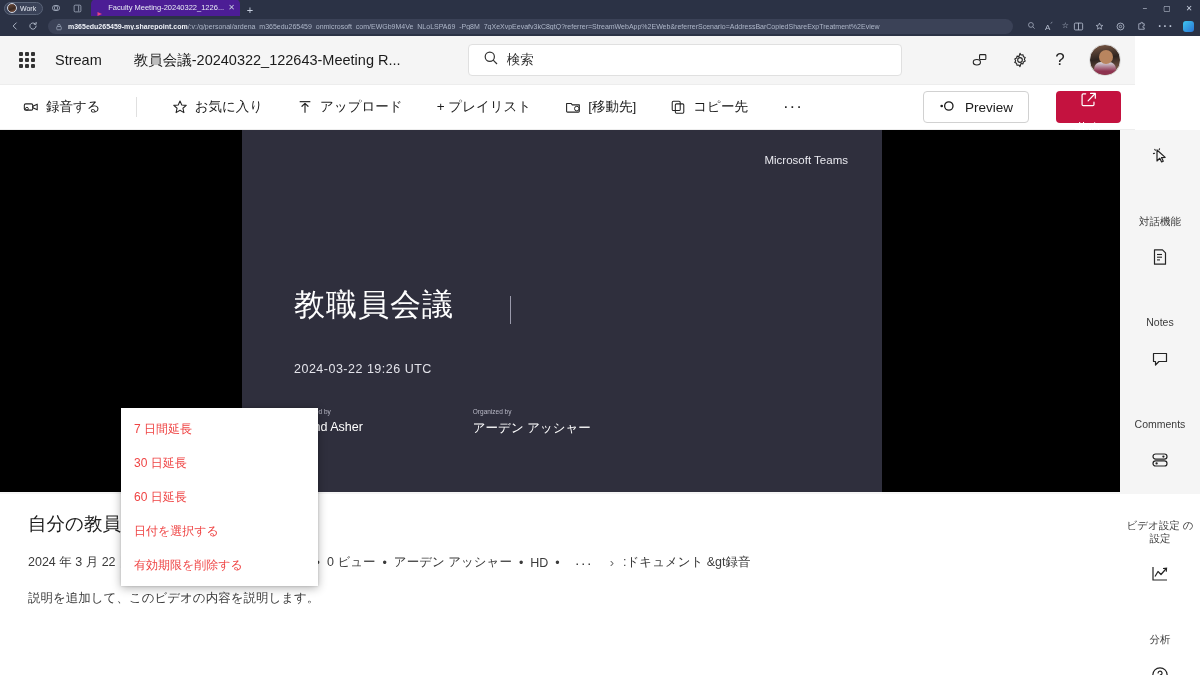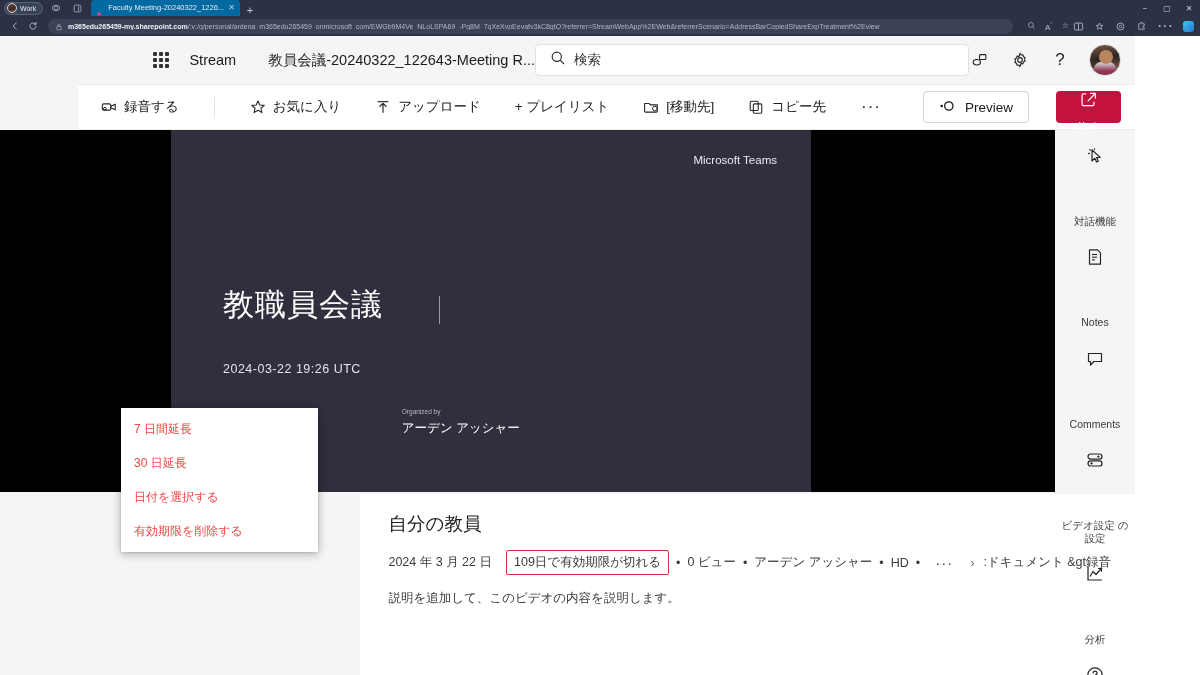--- a/index.html
+++ b/index.html
@@ -29,21 +29,21 @@
     border: 1px solid #cfd6e4;
   }
   .profile-label { font-size: 7px; color: #e6eaf2; line-height: 1; }
   .chrome-ico {
     width: 16px; height: 13px; margin-left: 5px;
     color: #b9c2d4; display: flex; align-items: center; justify-content: center;
   }
   .tabstrip { display: flex; align-items: flex-end; height: 16px; margin-left: 6px; }
   .tab-active {
     display: flex; align-items: center; gap: 4px;
-    background: #0369a1; height: 17px;
+    background: #4c1d95; height: 17px;
     border-radius: 5px 5px 0 0;
     padding: 0 5px; max-width: 150px;
   }
   .tab-favicon {
     width: 8px; height: 8px; flex: 0 0 auto;
     color: #e8437f;
   }
   .tab-title {
     font-size: 7.5px; color: #e8ecf4;
     white-space: nowrap; overflow: hidden; text-overflow: ellipsis;
@@ -85,21 +85,21 @@
   .copilot-ico {
     width: 11px; height: 11px; border-radius: 3px;
     background: linear-gradient(135deg,#3ec7f0,#2b74d4);
   }
 
   
   .page {
     width: 1135px; height: 639px;
     background: #f5f5f5;
     position: relative;
-    display: flex; flex-direction: column; align-items: flex-end;
+    display: flex; flex-direction: column;
   }
 
   
   .app-header {
     height: 48px; background: #f5f5f5;
     display: flex; align-items: center;
     padding: 0 12px; flex: 0 0 auto;
   }
   .waffle {
     width: 30px; height: 30px; display: grid;
@@ -173,21 +173,21 @@
     position: relative; flex: 0 0 auto;
     height: 364px; width: 1200px;
     background: #f5f5f5;
     display: flex;
   }
   .video-area {
     position: absolute; left: 0; top: 0;
     width: 1120px; height: 362px; background: #000;
   }
   .slide {
-    position: absolute; left: 236px; top: 0;
+    position: absolute; left: 242px; top: 0;
     width: 640px; height: 362px;
     background: #2f2f3d;
   }
   .slide-brand {
     position: absolute; right: 34px; top: 24px;
     font-size: 11.5px; color: #e9e9ef;
   }
   .slide-title {
     position: absolute; left: 52px; top: 154px;
     font-size: 31px; color: #ffffff; letter-spacing: 1px;
@@ -565,17 +565,18 @@
       <span class="info-more">···</span>
       <span class="chev">›</span>
       <span class="breadcrumb">:ドキュメント &amp;gt録音</span>
     </div>
     <div class="info-desc">説明を追加して、このビデオの内容を説明します。</div>
   </div>
 
   <div class="ctxmenu">
     <div class="ctxitem">7 日間延長</div>
     <div class="ctxitem">30 日延長</div>
+    <div class="ctxitem">60 日延長</div>
     <div class="ctxitem">日付を選択する</div>
     <div class="ctxitem">有効期限を削除する</div>
   </div>
 
 </div>
 
 </body></html>

